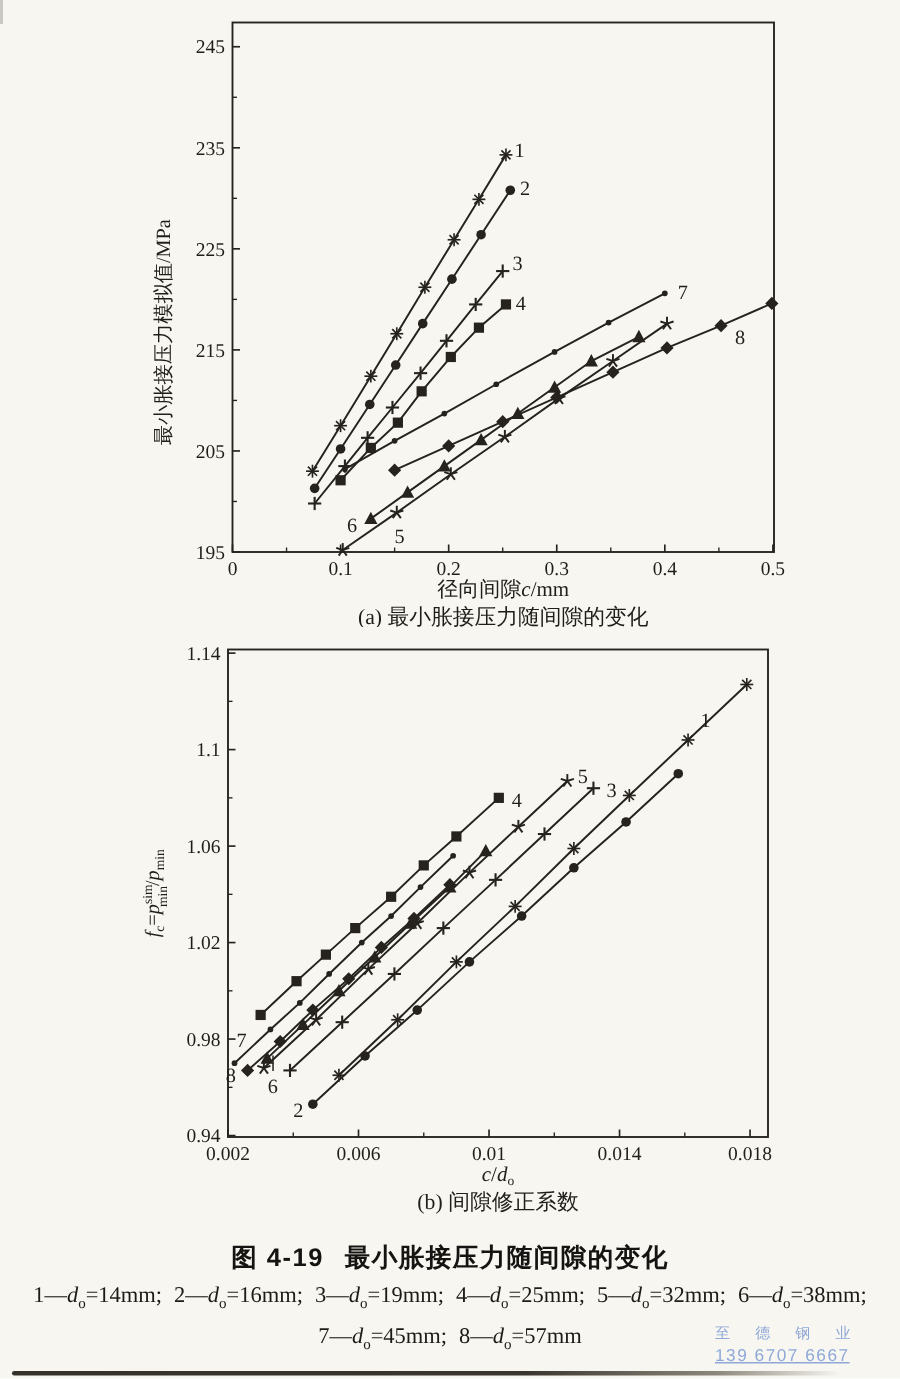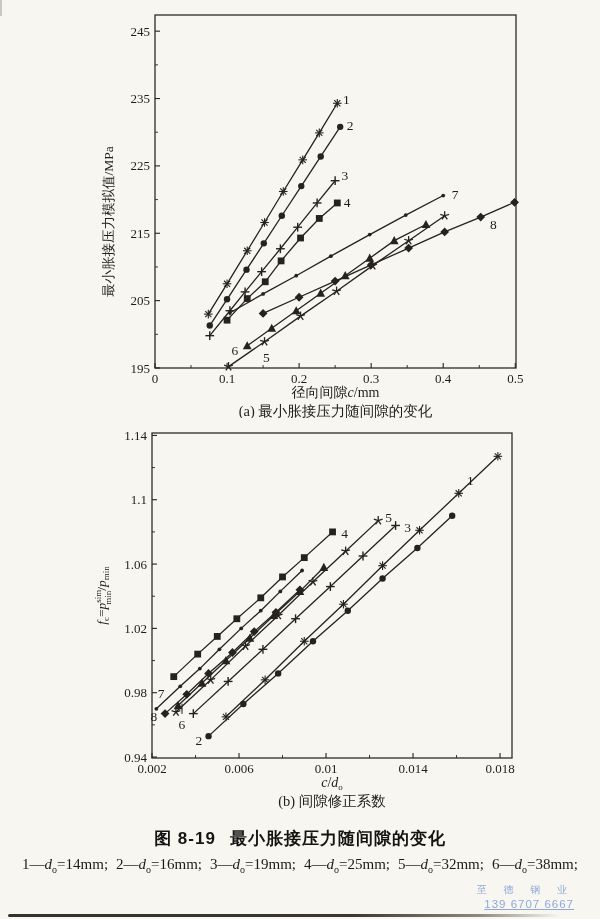--- a/index.html
+++ b/index.html
@@ -11,21 +11,21 @@
   .fig-caption{position:absolute;top:827px;left:0;width:600px;text-align:center;
     font-weight:700;font-size:17px;letter-spacing:1px;color:#161412;
     font-family:"Liberation Sans","DejaVu Sans",sans-serif;}
   .fig-caption .sp{display:inline-block;width:14px;}
   .legend{position:absolute;left:0;width:600px;text-align:center;font-size:15px;color:#1d1b18;}
   #legendLine1{top:856px;}
   #legendLine2{top:883px;}
   .legend .li{margin:0 4px;white-space:nowrap;}
   .legend i{font-style:italic;}
   .legend sub{font-size:10px;}
-  .watermark{position:absolute;right:26px;top:884px;text-align:right;line-height:1.25;
+  .watermark{position:absolute;right:26px;top:884px;text-align:left;line-height:1.25;
     font-family:"Liberation Sans","DejaVu Sans",sans-serif;opacity:.9;}
   .watermark .w1{font-size:10px;letter-spacing:7px;}
   .watermark .w2{font-size:11.5px;letter-spacing:1px;text-decoration:underline;}
   .edge-left{position:absolute;left:0;top:0;width:2px;height:16px;background:#b8b5ac;opacity:.7;}
   .edge-bottom{position:absolute;left:8px;top:914px;width:552px;height:3px;
     background:linear-gradient(90deg,#35322c 0%,#3a362f 62%,#8d887c 85%,rgba(141,136,124,0) 100%);
     border-radius:2px;}
   svg text{fill:#201e1a;}
 </style>
 </head>
@@ -658,24 +658,25 @@
           <path d="M275.987915407855 189.9047996041563L280.38791540785496 194.3047996041563L275.987915407855 198.7047996041563L271.587915407855 194.3047996041563Z" fill="#26231e"></path>
         </g>
         <g>
           <path d="M299.9154078549849 167.3911924789707L304.31540785498487 171.79119247897071L299.9154078549849 176.19119247897072L295.5154078549849 171.79119247897071Z" fill="#26231e"></path>
         </g>
         <text x="150.4773413897281" y="303.01063829787245" font-size="13.5">8</text>
       </g>
     </svg>
 
   <div class="fig-caption">
-    <span>图 8-19</span><span class="sp"></span><span>最小胀接压力随间隙的变化</span>
+    <span>图 4-19</span><span class="sp"></span><span>最小胀接压力随间隙的变化</span>
   </div>
 
   <div id="legendLine1" class="legend"><span class="li">1—<i>d</i><sub>o</sub>=14mm;</span><span class="li">2—<i>d</i><sub>o</sub>=16mm;</span><span class="li">3—<i>d</i><sub>o</sub>=19mm;</span><span class="li">4—<i>d</i><sub>o</sub>=25mm;</span><span class="li">5—<i>d</i><sub>o</sub>=32mm;</span><span class="li">6—<i>d</i><sub>o</sub>=38mm;</span></div>
+  <div id="legendLine2" class="legend"><span class="li">7—<i>d</i><sub>o</sub>=45mm;</span><span class="li">8—<i>d</i><sub>o</sub>=57mm</span></div>
 
   <div class="watermark" style="color: rgb(132, 160, 214);">
     <div class="w1">至 德 钢 业</div>
     <div class="w2">139 6707 6667</div>
   </div>
 
   <div class="edge-bottom"></div>
 </div>
 
 </body></html>

